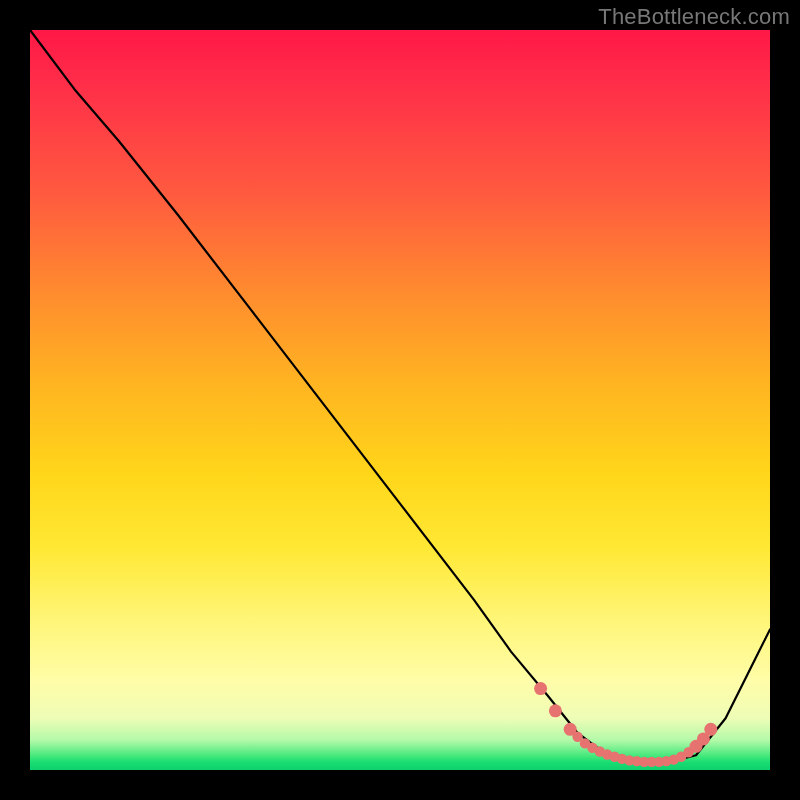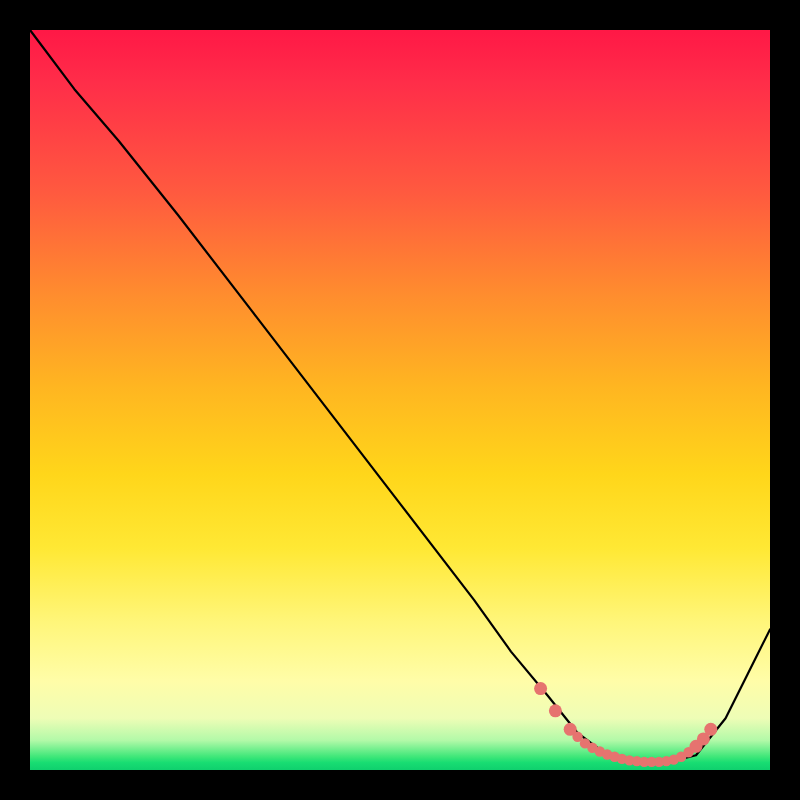--- a/index.html
+++ b/index.html
@@ -73,20 +73,21 @@
     stroke: #000;
     stroke-width: 2.2;
     stroke-linejoin: round;
     stroke-linecap: round;
   }
 </style>
 </head>
 <body>
 
 <div class="frame">
+  <div class="watermark">TheBottleneck.com</div>
 
   <div class="plot-outer">
     <div class="plot-inner"></div>
     <svg class="curve" viewBox="0 0 740 740" preserveAspectRatio="none">
       <path id="curvePath" class="curve-path" d="M0.0 0.0 L44.4 59.2 L88.8 111.0 L148.0 185.0 L222.0 281.2 L296.0 377.4 L370.0 473.6 L444.0 569.8 L481.0 621.6 L518.0 666.0 L547.6 703.0 L577.2 725.2 L606.8 732.6 L636.4 732.6 L666.0 725.2 L695.6 688.2 L725.2 629.0 L740.0 599.4"></path>
       <g id="dotsGroup">
           <circle cx="510.6" cy="658.6" r="6.5" fill="#e6736f"></circle>
           <circle cx="525.4" cy="680.8" r="6.5" fill="#e6736f"></circle>
           <circle cx="540.2" cy="699.3" r="6.5" fill="#e6736f"></circle>
           <circle cx="547.6" cy="706.7" r="5.2" fill="#e6736f"></circle>

